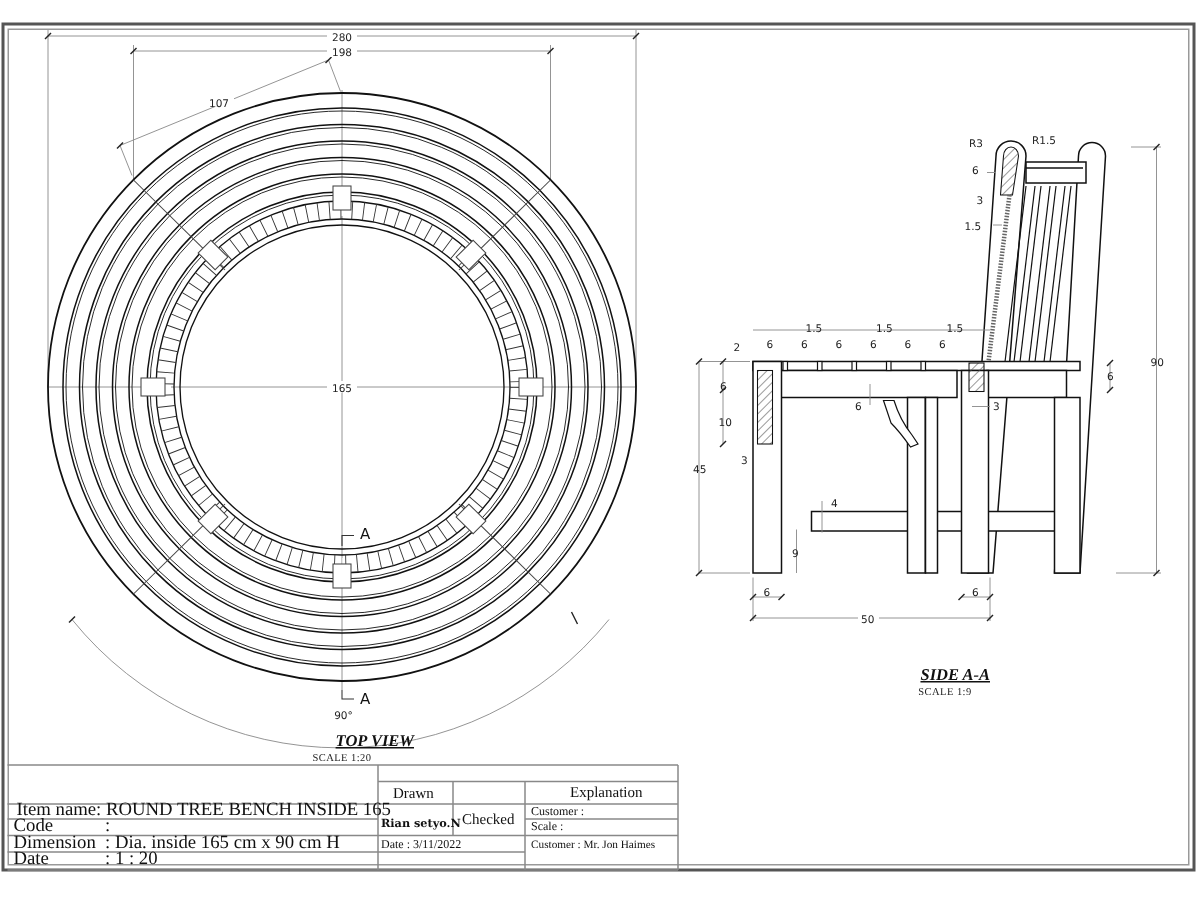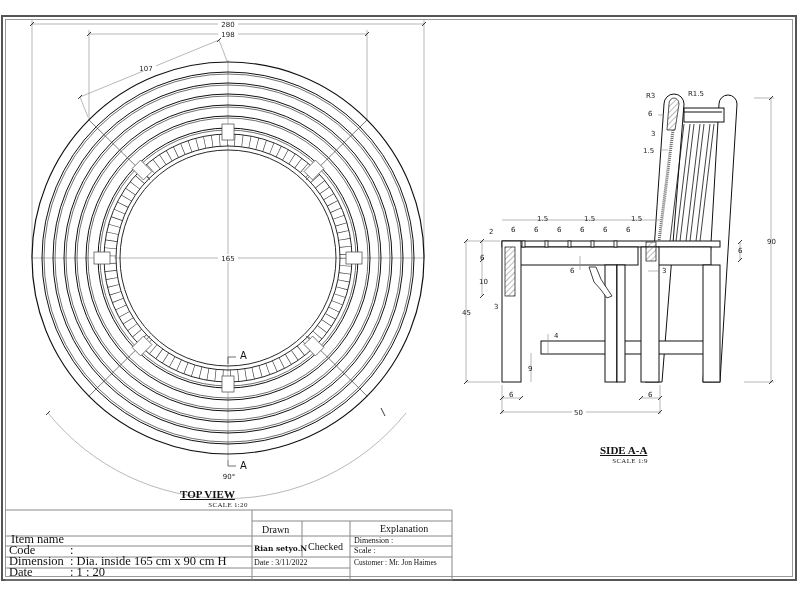--- a/index.html
+++ b/index.html
@@ -2,21 +2,21 @@
 <html><head>
 <meta charset="utf-8">
 <style>
   html, body { margin:0; padding:0; background:#ffffff; }
   body { width:800px; height:600px; position:relative; overflow:hidden; font-family:"DejaVu Sans", sans-serif; }
   #sheet { position:absolute; left:0; top:0; width:800px; height:450px; }
   .frame-outer { position:absolute; left:1px; top:15px; width:796px; height:566px; border:2px solid #555; box-sizing:border-box; }
   .frame-inner { position:absolute; left:5px; top:19px; width:788px; height:558px; border:1px solid #999; box-sizing:border-box; }
   svg text { font-family:"DejaVu Sans", sans-serif; }
   .serif { font-family:"Liberation Serif", "DejaVu Serif", serif; }
-  .view-title { position:absolute; font-family:"Liberation Serif", serif; font-weight:bold; text-decoration:underline; color:#111; font-size:11px; text-align:left; }
+  .view-title { position:absolute; font-family:"Liberation Serif", serif; font-weight:bold; text-decoration:underline; color:#111; font-size:11px; text-align:right;font-style:italic; }
   .view-scale { position:absolute; font-family:"Liberation Serif", serif; color:#222; font-size:7px; text-align:center; letter-spacing:0.3px; }
   .tb { position:absolute; font-family:"Liberation Serif", serif; color:#111; white-space:nowrap; }
   .tb-big { font-size:12.5px; line-height:11px; }
   .tb-mid { font-size:10px; }
   .tb-sm { font-size:8px; }
   .tb-sig { font-family:"DejaVu Serif", serif; font-weight:bold; font-size:7.5px; }
 </style>
 </head>
 <body>
 
@@ -254,28 +254,29 @@
       <line x1="5" y1="568" x2="350" y2="568"></line>
       <line x1="5" y1="580" x2="452" y2="580"></line>
       <line x1="252" y1="510" x2="252" y2="580"></line>
       <line x1="302" y1="521" x2="302" y2="557"></line>
       <line x1="350" y1="521" x2="350" y2="580"></line>
       <line x1="452" y1="510" x2="452" y2="580"></line>
     </g>
   </svg>
 
   <div class="tb tb-big" style="left:11px;top:534px;">Item name</div>
+  <div class="tb tb-big" style="left:64px;top:534px;">:   ROUND TREE BENCH INSIDE 165</div>
   <div class="tb tb-big" style="left:9px;top:545px;">Code</div>
   <div class="tb tb-big" style="left:70px;top:545px;">:</div>
   <div class="tb tb-big" style="left:9px;top:556px;">Dimension</div>
   <div class="tb tb-big" style="left:70px;top:556px;">: Dia. inside 165 cm x 90 cm H</div>
   <div class="tb tb-big" style="left:9px;top:567px;">Date</div>
   <div class="tb tb-big" style="left:70px;top:567px;">: 1 : 20</div>
 
   <div class="tb tb-mid" style="left:262px;top:524px;">Drawn</div>
   <div class="tb tb-mid" style="left:308px;top:524px;margin-top:17px;">Checked</div>
   <div class="tb tb-mid" style="left:380px;top:523px;">Explanation</div>
   <div class="tb tb-sig" style="left:254px;top:544px;">Rian setyo.N</div>
   <div class="tb tb-sm" style="left:254px;top:558px;">Date : 3/11/2022</div>
-  <div class="tb tb-sm" style="left:354px;top:536px;">Dimension :</div>
+  <div class="tb tb-sm" style="left:354px;top:536px;">Customer :</div>
   <div class="tb tb-sm" style="left:354px;top:546px;">Scale   :</div>
   <div class="tb tb-sm" style="left:354px;top:558px;font-size:7.5px;">Customer : Mr. Jon Haimes</div>
 </div>
 
 </body></html>

